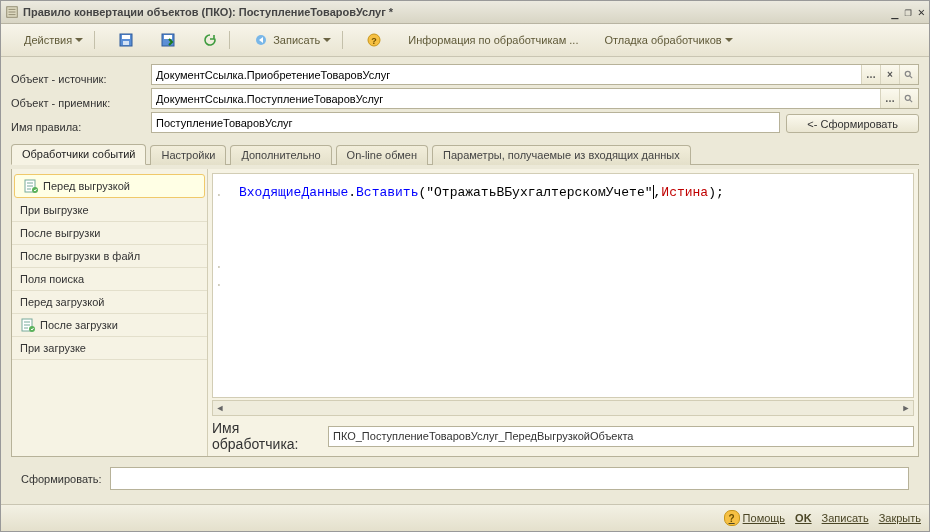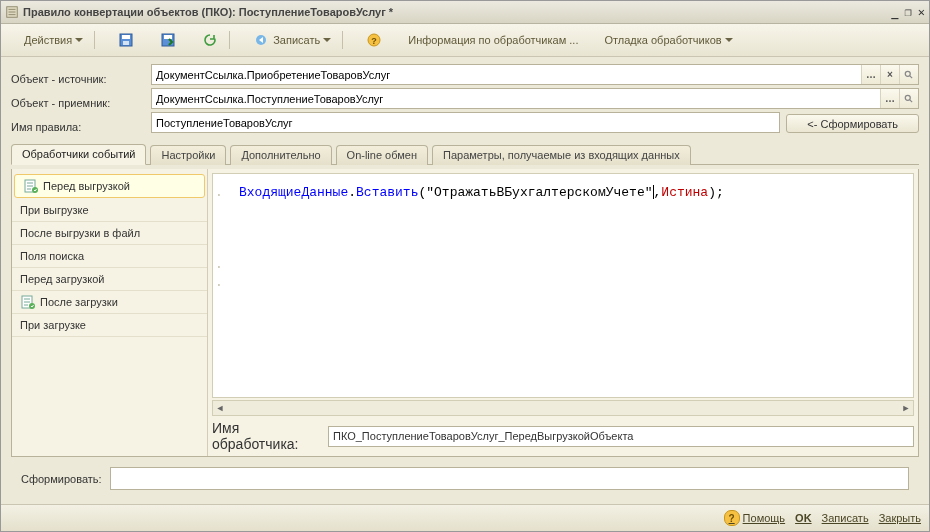--- a/index.html
+++ b/index.html
@@ -454,20 +454,23 @@
                 <circle cx="12" cy="12" r="3" fill="#5BB25B"></circle>
                 <path d="M11 12l1 1 1.5-2" stroke="#fff" fill="none"></path>
               </svg>
           </span>
           <span>Перед выгрузкой</span>
         </div>
         <div class="event-item">
           <span>При выгрузке</span>
         </div>
         <div class="event-item">
+          <span>После выгрузки</span>
+        </div>
+        <div class="event-item">
           <span>После выгрузки в файл</span>
         </div>
         <div class="event-item">
           <span>Поля поиска</span>
         </div>
         <div class="event-item">
           <span>Перед загрузкой</span>
         </div>
         <div class="event-item">
           <span class="e-icon">

